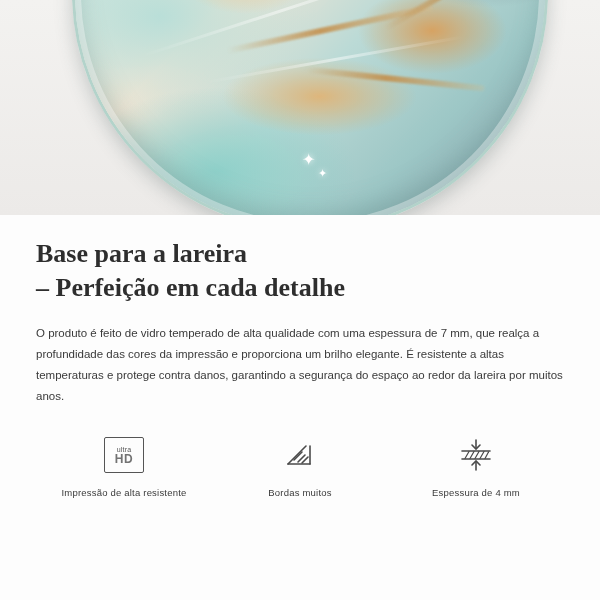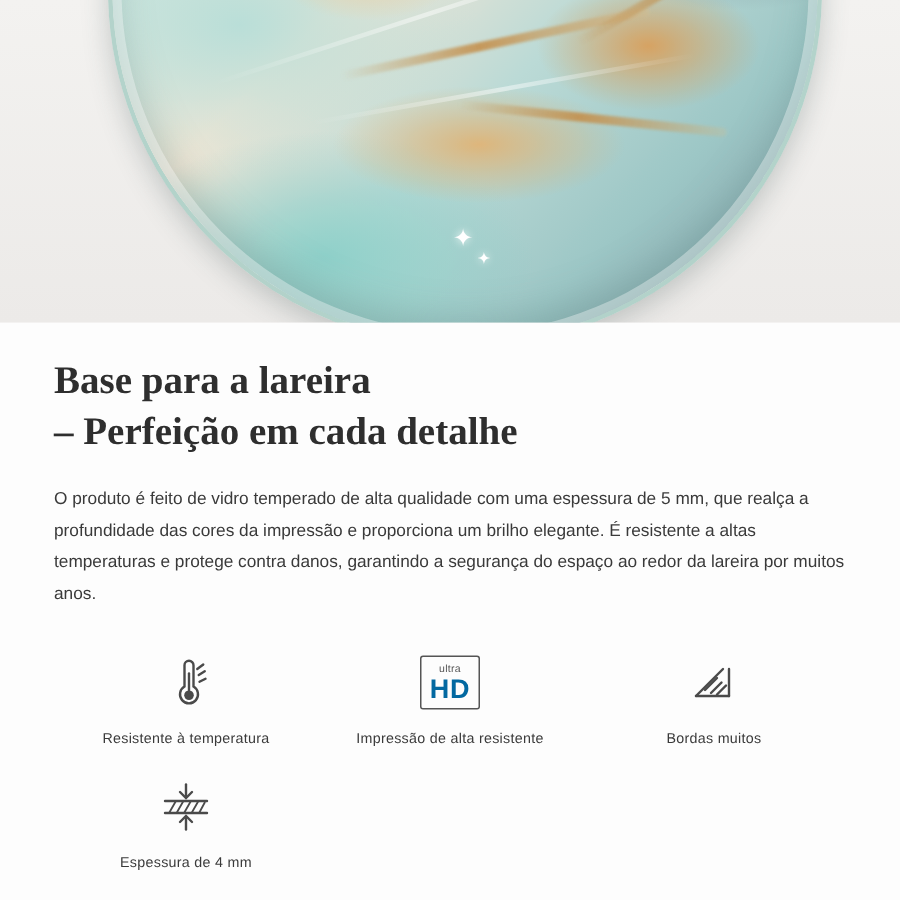--- a/index.html
+++ b/index.html
@@ -144,21 +144,21 @@
     height: 34px;
     border: 1.6px solid #555;
     border-radius: 2px;
     display: flex;
     flex-direction: column;
     align-items: center;
     justify-content: center;
     line-height: 1;
   }
   .ultrahd .u1 { font-size: 7px; color: #555; letter-spacing: .2px; }
-  .ultrahd .u2 { font-size: 18px; font-weight: bold; color: #0369a1; letter-spacing: .5px; }
+  .ultrahd .u2 { font-size: 12px; font-weight: bold; color: #737373; letter-spacing: .5px; }
   svg { display: block; }
 </style>
 </head>
 <body>
 
 <div class="page">
 
   <div class="hero">
     <div class="hero-bg"></div>
 
@@ -175,37 +175,24 @@
       <div class="plate-rim"></div>
     </div>
 
     <div class="sparkle" style="left:302px; top:152px;">✦</div>
     <div class="sparkle" style="left:318px; top:168px; font-size:11px;">✦</div>
   </div>
 
   <div class="content">
     <h1 class="headline">Base para a lareira
 – Perfeição em cada detalhe</h1>
-    <p class="body-text">O produto é feito de vidro temperado de alta qualidade com uma espessura de 5 mm, que realça a profundidade das cores da impressão e proporciona um brilho elegante. É resistente a altas temperaturas e protege contra danos, garantindo a segurança do espaço ao redor da lareira por muitos anos.</p>
+    <p class="body-text">O produto é feito de vidro temperado de alta qualidade com uma espessura de 7 mm, que realça a profundidade das cores da impressão e proporciona um brilho elegante. É resistente a altas temperaturas e protege contra danos, garantindo a segurança do espaço ao redor da lareira por muitos anos.</p>
 
     <div class="features">
 
-      <div class="feature">
-        <div class="feature-icon">
-          <svg width="40" height="40" viewBox="0 0 40 40" fill="none" stroke="#4a4a4a" stroke-width="1.6" stroke-linecap="round">
-            <path d="M19 8.5a3 3 0 0 1 6 0v14.2a6 6 0 1 1-6 0z"></path>
-            <line x1="22" y1="14" x2="22" y2="25"></line>
-            <circle cx="22" cy="28.5" r="3.2" fill="#4a4a4a" stroke="none"></circle>
-            <line x1="27.5" y1="11" x2="31.5" y2="8"></line>
-            <line x1="28.5" y1="15" x2="32.5" y2="12.5"></line>
-            <line x1="29" y1="19.5" x2="33" y2="17.5"></line>
-          </svg>
-        </div>
-        <div class="feature-label">Resistente à temperatura</div>
-      </div>
 
       <div class="feature">
         <div class="feature-icon">
           <div class="ultrahd">
             <span class="u1">ultra</span>
             <span class="u2">HD</span>
           </div>
         </div>
         <div class="feature-label">Impressão de alta resistente</div>
       </div>

